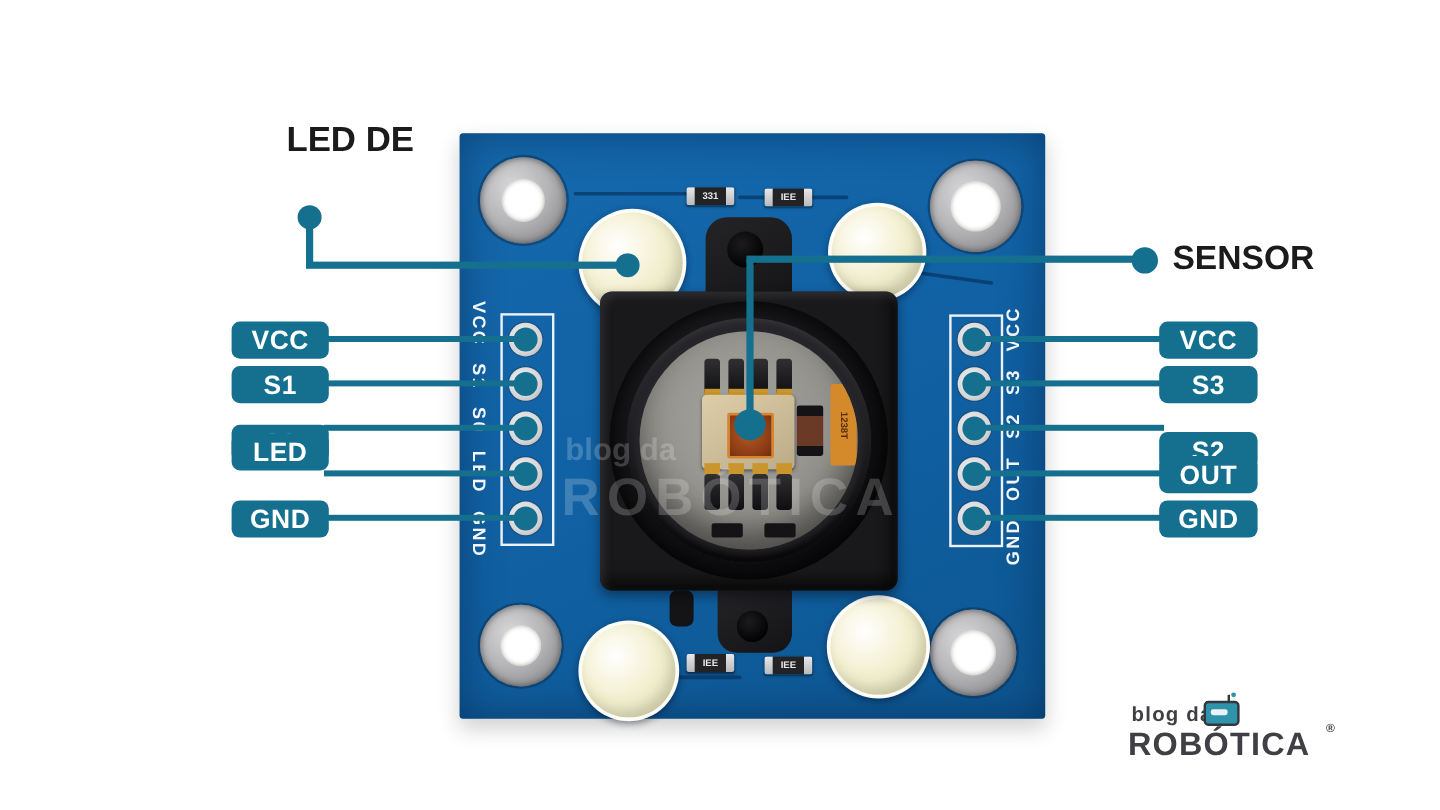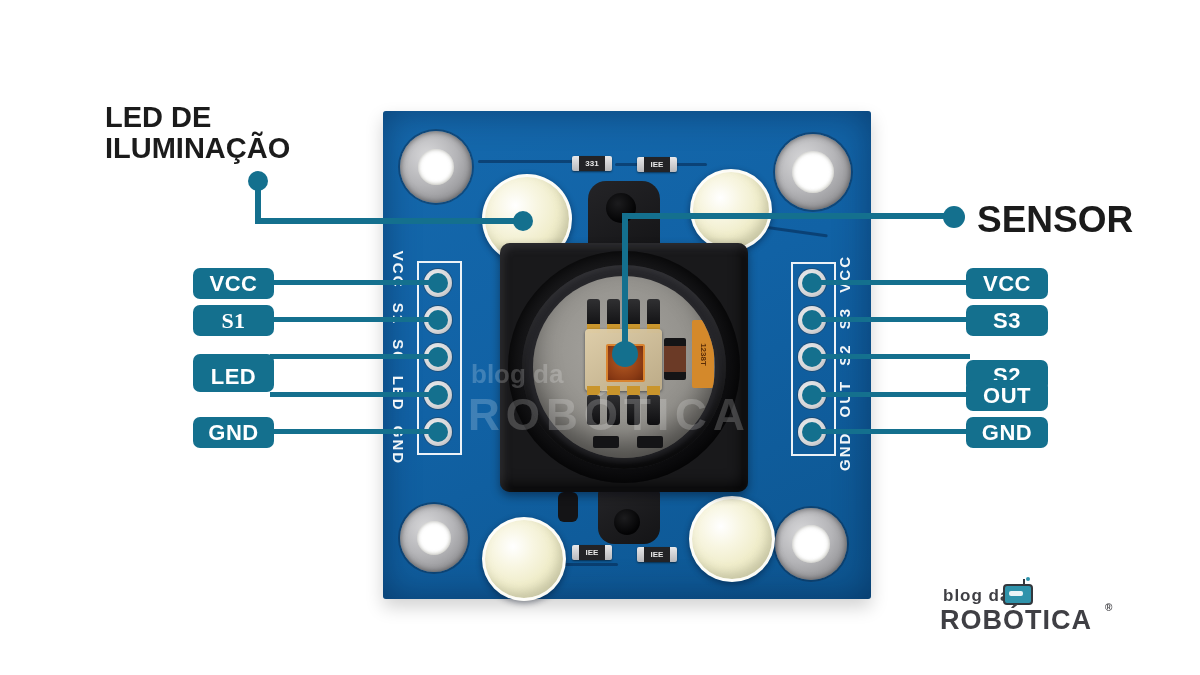--- a/index.html
+++ b/index.html
@@ -204,42 +204,41 @@
         <div class="pin-center"></div>
       </div>
     <div class="pin" style="left:415px;top:307px;">
         <div class="pin-center"></div>
       </div>
 
     <div class="watermark" style="left:88px;top:250px;font-size:26px;font-weight:bold;">blog da</div>
     <div class="watermark" style="left:85px;top:282px;font-size:44px;font-weight:bold;letter-spacing:6px;">ROBÓTICA</div>
   </div>
 
-  <div class="callout-text" style="left:105px;top:102px;width:240px;text-align:left;font-size:29px;line-height:31px;">
+  <div class="callout-text" style="left:105px;top:102px;width:240px;text-align:right;font-size:29px;line-height:31px;">
     <div>LED DE</div>
-    <div>ILUMINAÇÃO</div>
   </div>
   <div class="dot" style="left:248px;top:171px;width:20px;height:20px;"></div>
   <div class="cline" style="left:255px;top:181px;width:6px;height:40px;"></div>
   <div class="cline" style="left:255px;top:218px;width:271px;height:6px;"></div>
   <div class="dot" style="left:513px;top:211px;width:20px;height:20px;"></div>
 
   <div class="cline" style="left:622px;top:216px;width:6px;height:138px;"></div>
   <div class="cline" style="left:622px;top:213px;width:332px;height:6px;"></div>
   <div class="dot" style="left:612px;top:341px;width:26px;height:26px;"></div>
   <div class="dot" style="left:943px;top:206px;width:22px;height:22px;"></div>
-  <div class="callout-text" style="left:977px;top:199px;font-size:37px;">SENSOR</div>
+  <div class="callout-text" style="left:977px;top:199px;font-size:28px;">SENSOR</div>
 
   <div class="pinline" style="left:270px;top:280px;width:172px;"></div>
   <div class="pinline" style="left:270px;top:317px;width:172px;"></div>
   <div class="pinline" style="left:270px;top:354px;width:172px;"></div>
   <div class="pinline" style="left:270px;top:392px;width:172px;"></div>
   <div class="pinline" style="left:270px;top:429px;width:172px;"></div>
   <div class="plabel" style="left:193px;top:268px;">VCC</div>
-  <div class="plabel" style="left:193px;top:305px;font-family:Liberation Serif, serif;">S1</div>
+  <div class="plabel" style="left:193px;top:305px;">S1</div>
   <div class="plabel" style="left:193px;top:354px;">S0</div>
   <div class="plabel" style="left:193px;top:361px;">LED</div>
   <div class="plabel" style="left:193px;top:417px;">GND</div>
 
   <div class="pinline" style="left:812px;top:280px;width:158px;"></div>
   <div class="pinline" style="left:812px;top:317px;width:158px;"></div>
   <div class="pinline" style="left:812px;top:354px;width:158px;"></div>
   <div class="pinline" style="left:812px;top:392px;width:158px;"></div>
   <div class="pinline" style="left:812px;top:429px;width:158px;"></div>
   <div class="plabel" style="left:966px;top:268px;width:82px;">VCC</div>

